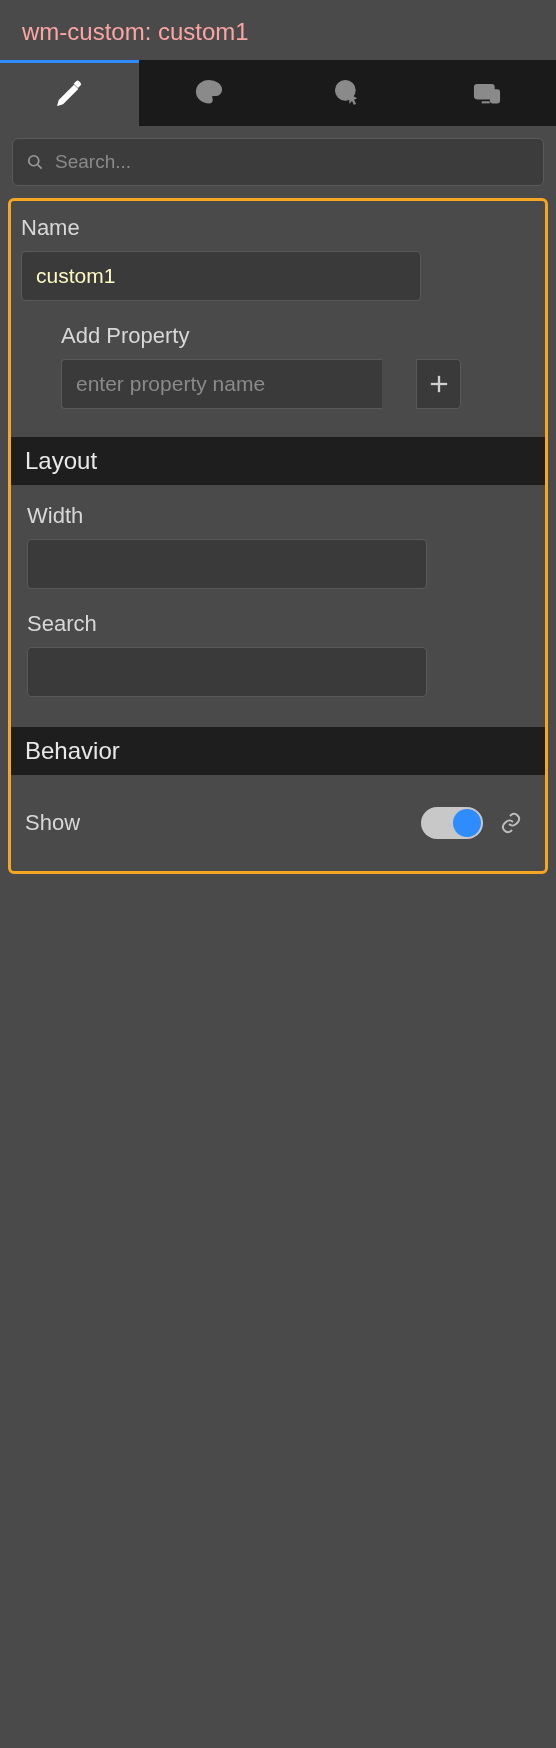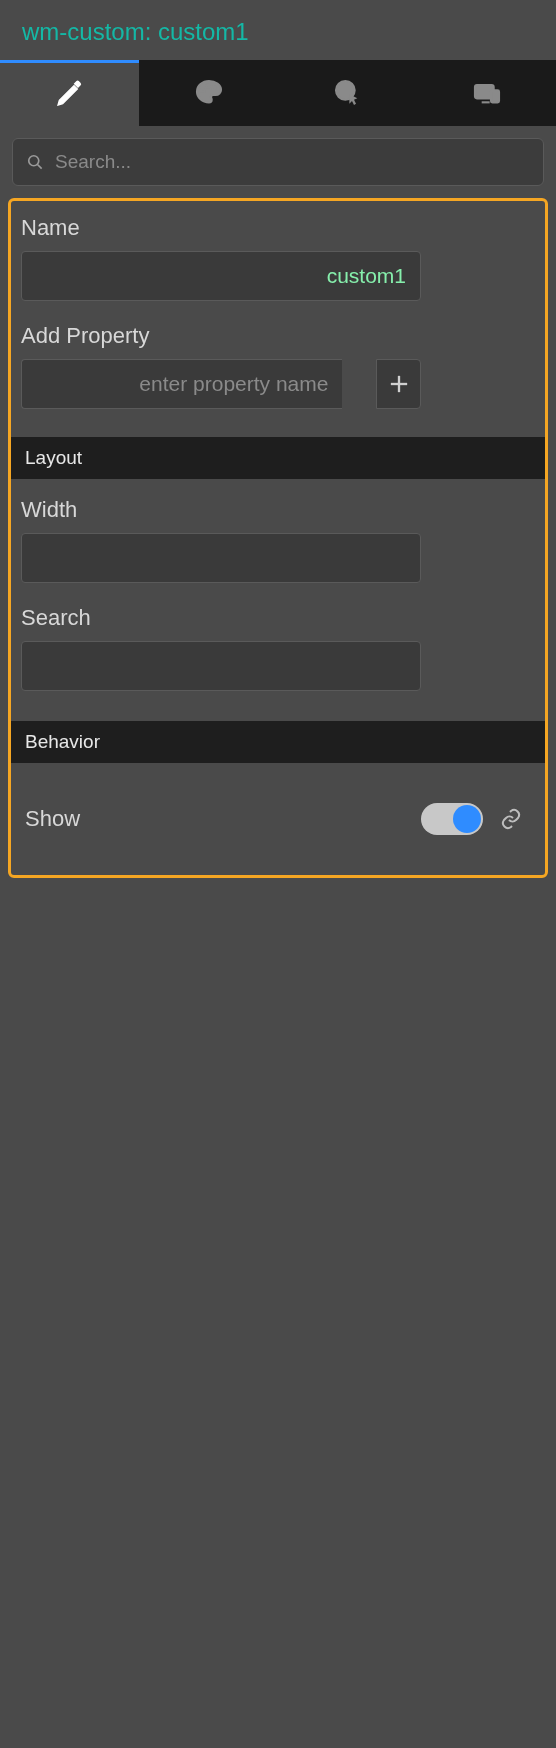--- a/index.html
+++ b/index.html
@@ -7,21 +7,21 @@
     width: 556px;
     height: 1748px;
     background: #4a4a4a;
     font-family: -apple-system, BlinkMacSystemFont, "Segoe UI", Arial, sans-serif;
     color: #e0e0e0;
     overflow: hidden;
   }
   .panel-title {
     padding: 18px 22px 14px;
     font-size: 24px;
-    color: #14b8a6;
+    color: #fca5a5;
     font-weight: 400;
   }
   .tabs {
     display: flex;
     height: 66px;
     background: #1a1a1a;
   }
   .tab {
     flex: 1;
     display: flex;
@@ -76,25 +76,24 @@
     color: #d8d8d8;
     margin-bottom: 10px;
     font-weight: 400;
   }
   .text-input {
     width: 100%;
     height: 50px;
     background: #3a3a3a;
     border: 1px solid #5a5a5a;
     border-radius: 4px;
-    color: #86efac;
+    color: #fef9c3;
     font-size: 21px;
     padding: 0 14px;
     outline: none;
-    text-align: right;
   }
   .text-input.small { max-width: 400px; }
   .text-input::placeholder { color: #8a8a8a; }
 
   .field-group { margin-bottom: 22px; }
 
   .add-prop-row {
     display: flex;
     align-items: stretch;
     max-width: 400px;
@@ -112,34 +111,34 @@
     border-radius: 0 4px 4px 0;
     display: flex;
     align-items: center;
     justify-content: center;
     cursor: pointer;
   }
 
   .section-header {
     background: #1e1e1e;
     color: #e8e8e8;
-    font-size: 19px;
+    font-size: 24px;
     padding: 10px 14px;
     font-weight: 400;
   }
 
   .layout-body {
-    padding: 18px 10px 26px;
+    padding: 18px 16px 26px;
   }
   .layout-body .field-group .text-input { max-width: 400px; }
 
   .behavior-row {
     display: flex;
     align-items: center;
-    padding: 40px 14px;
+    padding: 32px 14px;
     gap: 8px;
   }
   .behavior-label {
     font-size: 22px;
     color: #d8d8d8;
     flex: 1;
   }
 
   .toggle {
     width: 62px;
@@ -211,21 +210,21 @@
   </div>
 </div>
 
 <div class="highlight-box">
 
   <div class="section-body">
     <div class="field-group">
       <div class="field-label">Name</div>
       <input class="text-input small" value="custom1" style="">
     </div>
-    <div class="field-group" style="margin-bottom:6px;">
+    <div class="field-group" style="margin-bottom:6px;margin-left:40px;">
       <div class="field-label">Add Property</div>
       <div class="add-prop-row">
         <input class="text-input" placeholder="enter property name" style="">
         <div class="add-btn">
           <svg viewBox="0 0 24 24" width="28" height="28" stroke="#d0d0d0" stroke-width="2">
               <line x1="12" y1="5" x2="12" y2="19"></line>
               <line x1="5" y1="12" x2="19" y2="12"></line>
             </svg>
         </div>
       </div>

